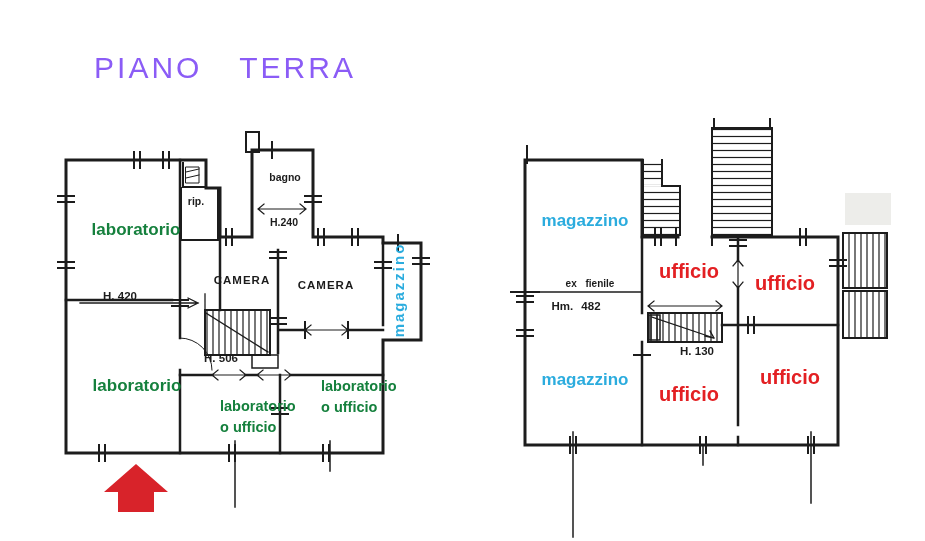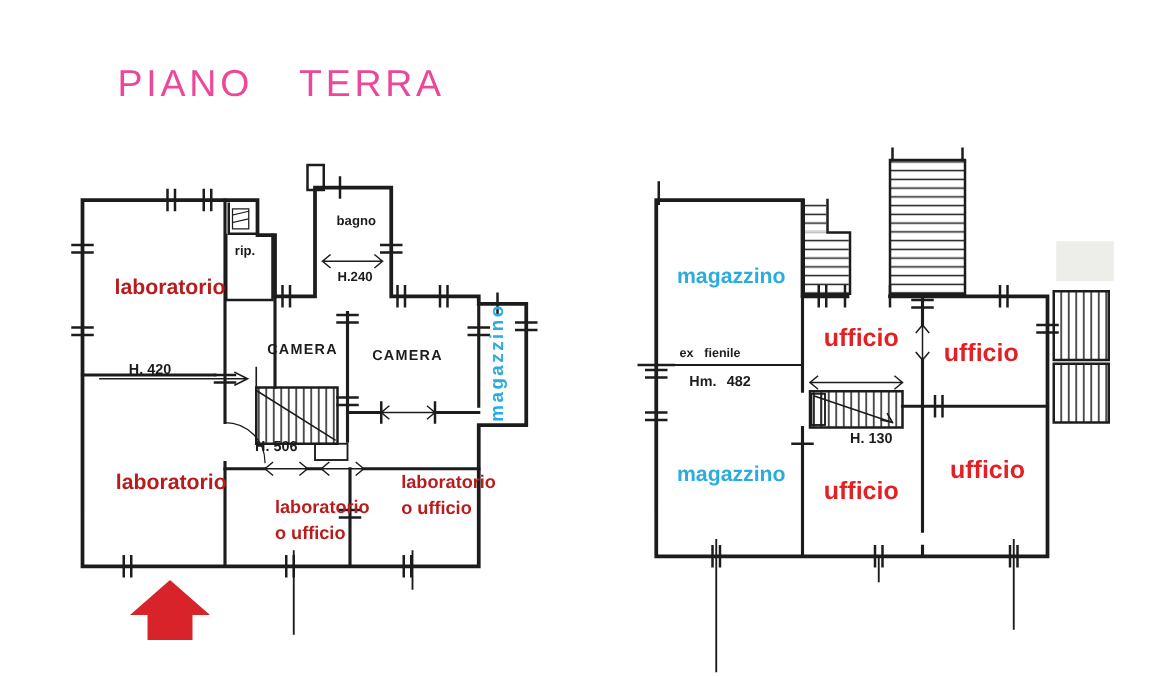--- a/index.html
+++ b/index.html
@@ -2,42 +2,42 @@
 <html><head>
 <meta charset="utf-8">
 <style>
   html,body{margin:0;padding:0;background:#ffffff;}
   .stage{position:relative;width:925px;height:541px;background:#ffffff;overflow:hidden;
          font-family:"Liberation Sans",sans-serif;}
   .plan-svg{position:absolute;left:0;top:0;width:925px;height:541px;}
   .lbl{position:absolute;transform:translate(-50%,-50%);font-weight:bold;white-space:nowrap;
        font-family:"Liberation Sans",sans-serif;}
   .txt-ink{color:#1c1c1c;}
-  .txt-blue{color:#b91c1c;padding-left:24px;}
+  .txt-blue{color:#15803d;padding-left:24px;}
   .txt-cyan{color:#2bacde;}
   .txt-red{color:#e32023;}
-  .title{font-size:30px;letter-spacing:3px;word-spacing:26px;color:#ec4899;}
+  .title{font-size:30px;letter-spacing:3px;word-spacing:26px;color:#8b5cf6;}
   #t-left{left:225px;top:68px;font-weight:normal;}
   #t-right{left:664px;top:75px;font-weight:bold;letter-spacing:2px;word-spacing:22px;}
   #lab-top{left:124px;top:230px;font-size:17px;}
   #lab-bottom{left:125px;top:386px;font-size:17px;}
   .two-line{position:absolute;font-weight:bold;font-size:14.5px;line-height:1.45;text-align:left;}
   #labuff-mid{left:196px;top:396px;}
   #labuff-right{left:297px;top:376px;}
   #mag-left{left:398px;top:290px;transform:translate(-50%,-50%) rotate(-90deg);font-size:15px;letter-spacing:2px;}
   #camera1{left:242px;top:280px;font-size:11.5px;letter-spacing:1px;}
   #camera2{left:326px;top:285px;font-size:11.5px;letter-spacing:1px;}
   #bagno{left:285px;top:177px;font-size:10.5px;}
   #rip{left:196px;top:201px;font-size:10.5px;}
   #h420{left:120px;top:296px;font-size:11.5px;}
   #h240{left:284px;top:222px;font-size:10.5px;}
   #h285{left:221px;top:358px;font-size:11.5px;}
   #mag-top{left:585px;top:221px;font-size:17px;}
   #mag-bot{left:585px;top:380px;font-size:17px;}
-  #exfienile{left:568px;top:283px;font-size:10px;word-spacing:6px;}
+  #exfienile{left:590px;top:283px;font-size:10px;word-spacing:6px;}
   #hm415{left:576px;top:306px;font-size:11.5px;word-spacing:5px;}
   #uff-tm{left:689px;top:271px;font-size:20px;}
   #uff-tr{left:785px;top:283px;font-size:20px;}
   #uff-bm{left:689px;top:394px;font-size:20px;}
   #uff-br{left:790px;top:377px;font-size:20px;}
   #h280{left:697px;top:351px;font-size:11.5px;}
 </style>
 </head>
 <body>
 

